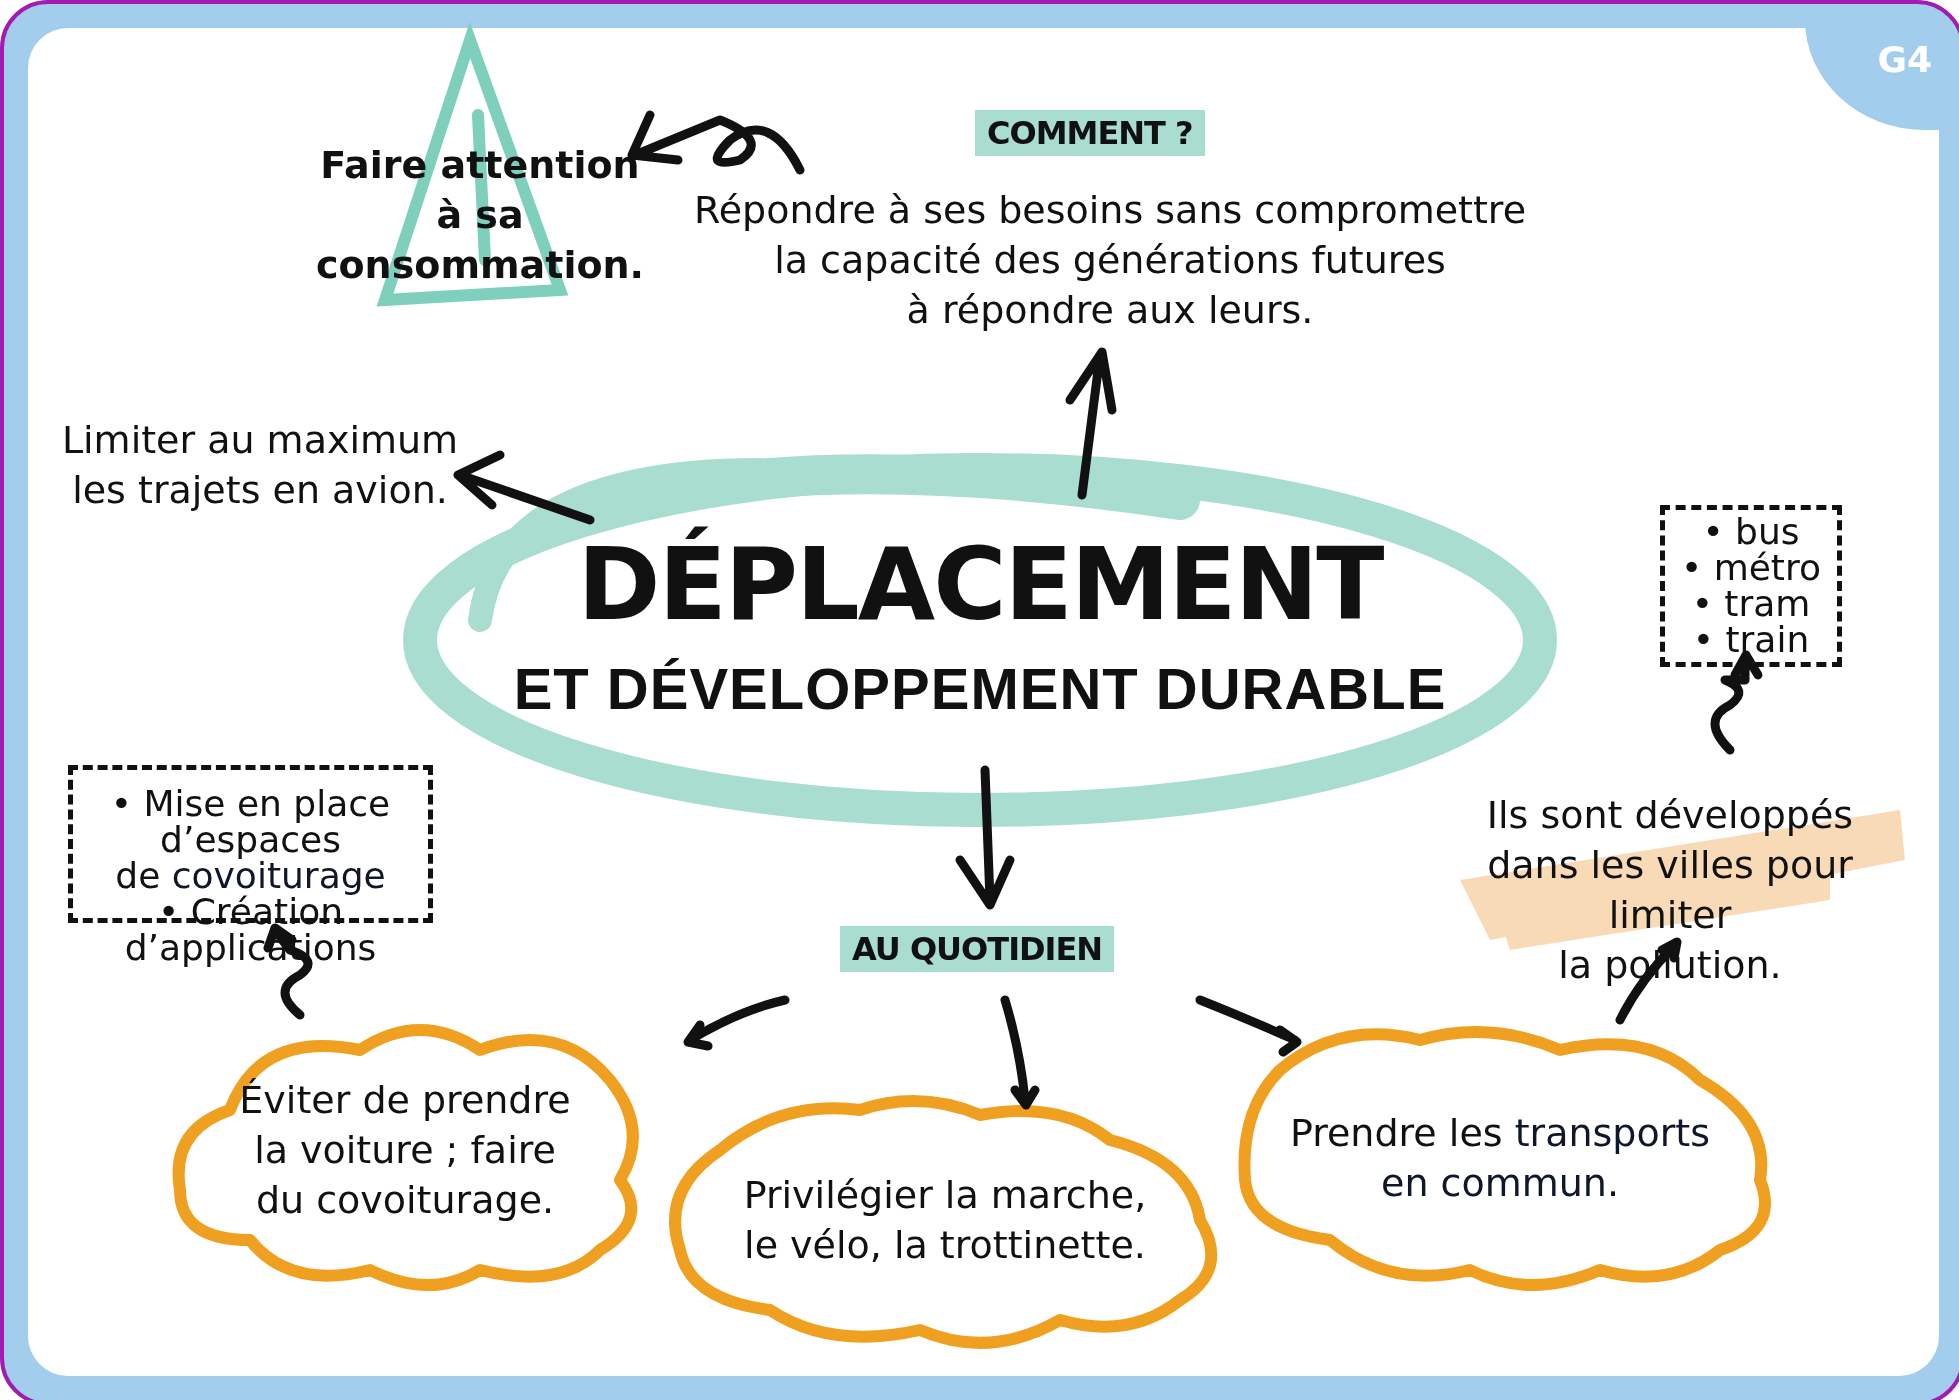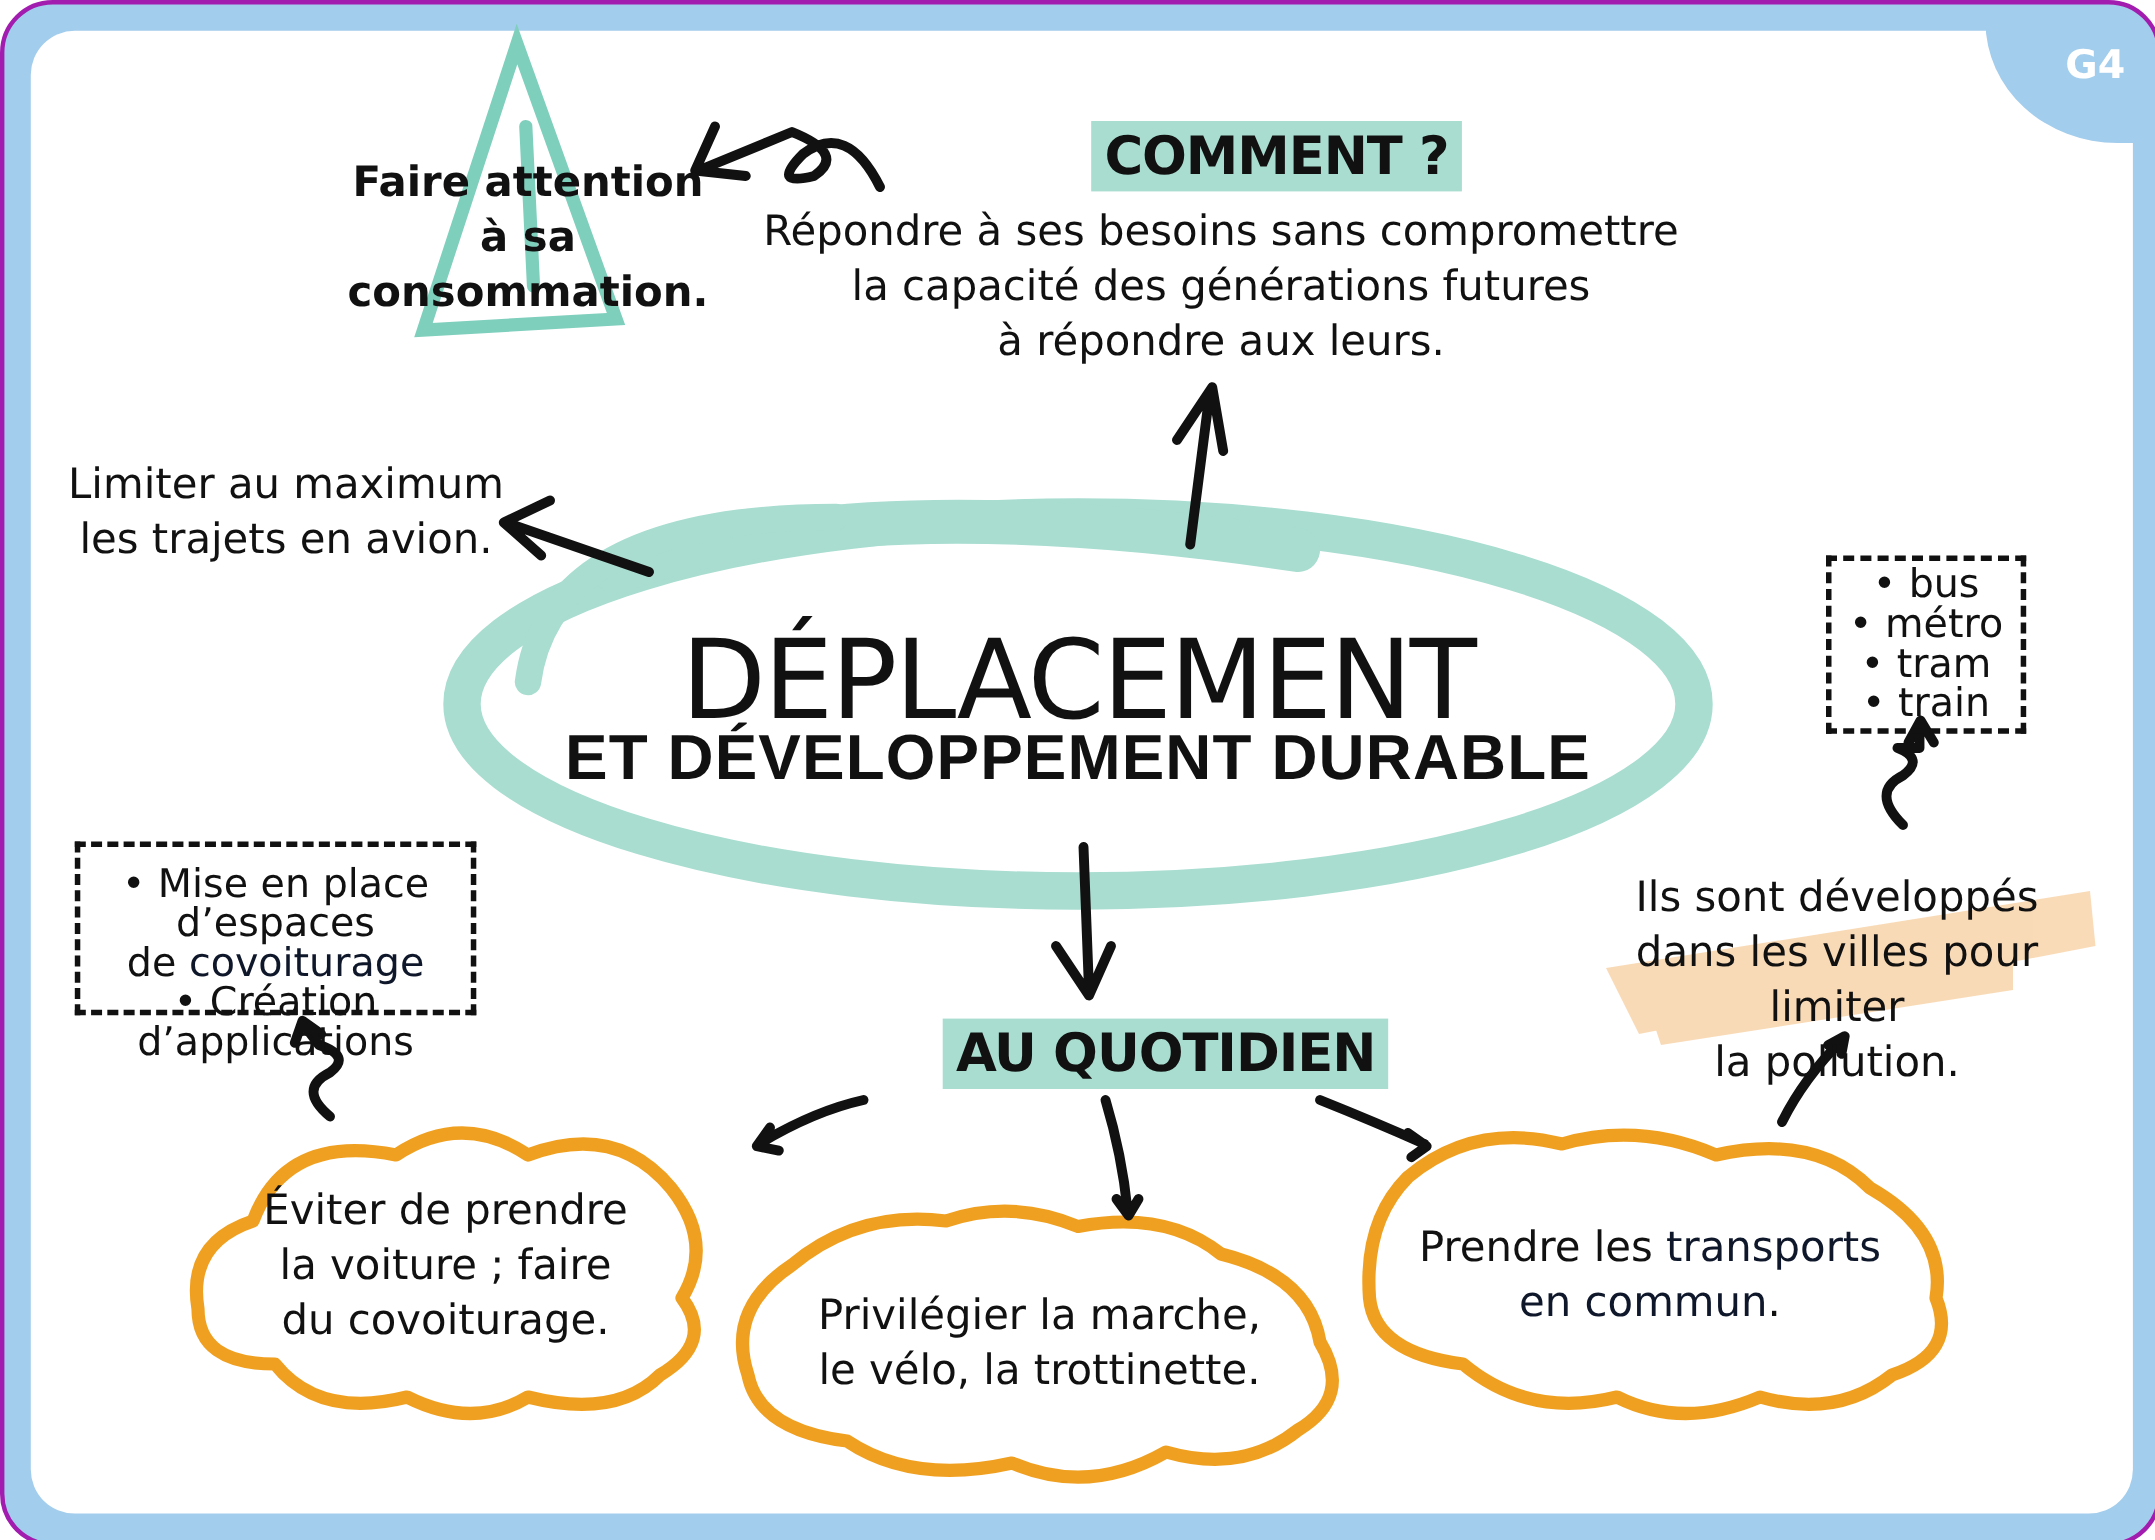--- a/index.html
+++ b/index.html
@@ -11,23 +11,23 @@
            border-radius:40px; }
   .corner { position:absolute; right:1px; top:1px; width:155px; height:125px; background:#a3cdec;
             border-bottom-left-radius:120px 110px; border-top-right-radius:46px; }
   .corner span { position:absolute; right:28px; top:34px; color:#fff; font-weight:bold; font-size:36px;
                  font-family:"DejaVu Sans", sans-serif; }
   svg.deco { position:absolute; left:0; top:0; width:1959px; height:1400px; pointer-events:none; }
   .txt { position:absolute; text-align:center; font-size:38px; line-height:50px; color:#111;
          font-family:"DejaVu Sans", sans-serif; }
   .bold { font-weight:bold; }
   .tag { position:absolute; background:#a8ddd0; font-family:"DejaVu Sans", sans-serif; font-weight:bold;
-         font-size:48px; letter-spacing:-1px; padding:4px 12px; color:#111;margin-left:17px; }
-  .title1 { position:absolute; left:560px; top:560px; width:840px; text-align:center; font-family:"DejaVu Sans", sans-serif;
-            font-weight:400; font-size:100px; letter-spacing:-2px; color:#111; }
+         font-size:32px; letter-spacing:-1px; padding:4px 12px; color:#111; }
+  .title1 { position:absolute; left:560px; top:526px; width:840px; text-align:center; font-family:"DejaVu Sans", sans-serif;
+            font-weight:700; font-size:100px; letter-spacing:-2px; color:#111; }
   .title2 { position:absolute; left:480px; top:655px; width:1000px; text-align:center; font-family:Liberation Sans, sans-serif;
             font-weight:900; font-size:58px; color:#111; letter-spacing:1px; }
   .teal { color:#0f172a; }
   .dashbox { position:absolute; border:5px dashed #111; }
   .small { font-size:36px; line-height:36px; }
 </style>
 </head>
 <body>
 
 <div class="card">

